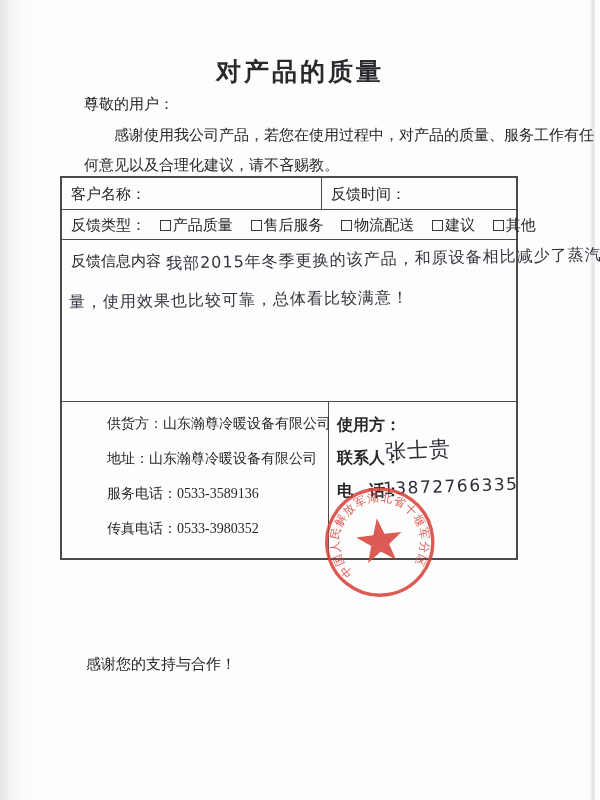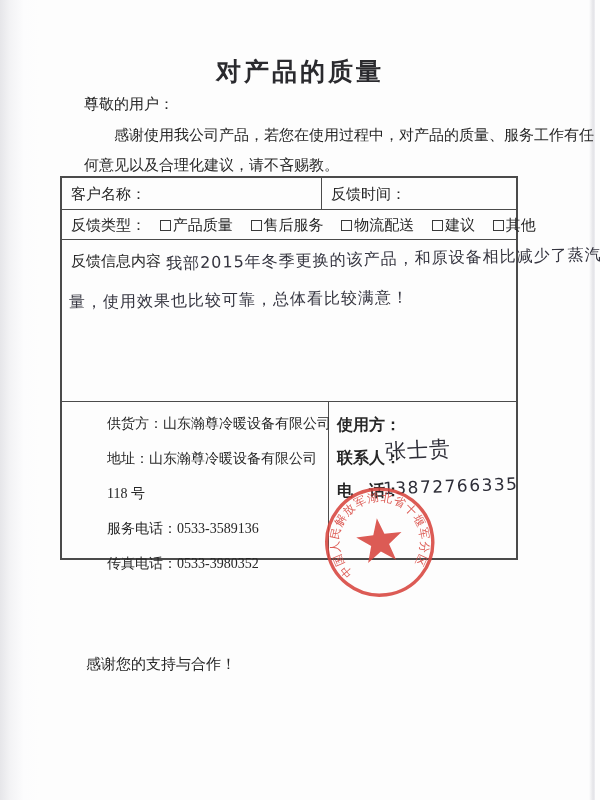--- a/index.html
+++ b/index.html
@@ -115,21 +115,20 @@
     <span class="lbl" style="left:9px;top:12px;">反馈信息内容：</span>
     <span class="hand hw1">我部2015年冬季更换的该产品，和原设备相比减少了蒸汽用</span>
     <span class="hand hw2">量，使用效果也比较可靠，总体看比较满意！</span>
   </div>
 
 
   <div class="r r5">
     <div class="c5-left">
       <div class="sline">供货方：山东瀚尊冷暖设备有限公司</div>
       <div class="sline">地址：山东瀚尊冷暖设备有限公司</div>
-      <div class="sline">118 号</div>
       <div class="sline">服务电话：0533-3589136</div>
       <div class="sline">传真电话：0533-3980352</div>
     </div>
     <div class="c5-right">
       <div class="uline ul0">使用方：</div>
       <div class="uline ul1">联系人：</div>
       <div class="uline ul2">电　话：</div>
       <div class="hand hw-name">张士贵</div>
       <div class="hand hw-phone">13872766335</div>
     </div>

